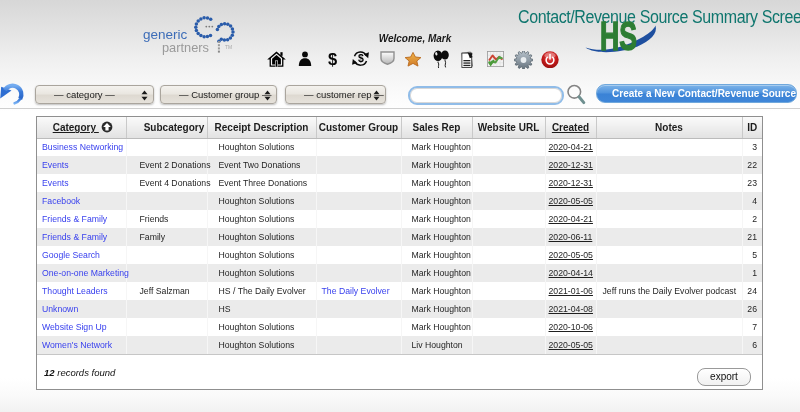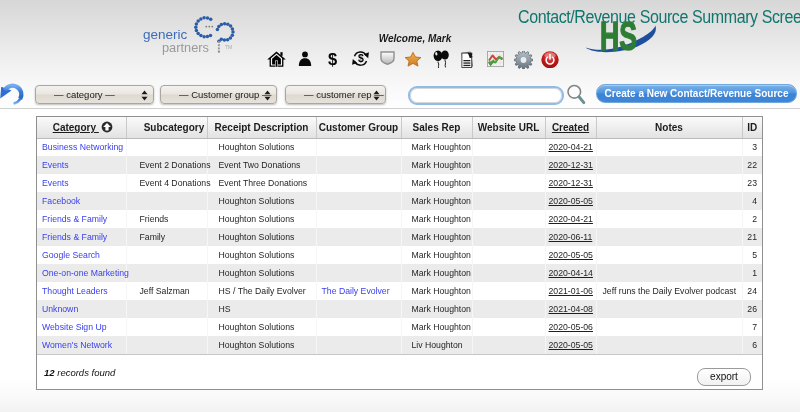--- a/index.html
+++ b/index.html
@@ -43,21 +43,21 @@
   left:408px; top:85.5px; width:156px; height:19.5px;
   border:2.5px solid #90bce8; border-radius:9px; background:#fff;
   box-shadow: inset 0 0 0 1px #d8d8d8;
 }
 #mag { left:565px; top:83px; width:24px; height:24px; }
 #createbtn {
   left:596px; top:84px; width:201px; height:19px;
   border:1px solid #70a8dc; border-radius:9px;
   background:linear-gradient(180deg,#7cb3e8 0%,#4e92dd 48%,#3a82d6 52%,#3f86d8 100%);
   box-shadow:inset 0 1px 0 rgba(255,255,255,.35);
-  color:#fff; font-size:10px; font-weight:bold; text-align:center; line-height:17px;
+  color:#fff; font-size:10px; font-weight:bold; text-align:right; line-height:17px;
 }
 #hrline { left:0; top:108px; width:800px; height:1px; background:#cfcfcf; }
 
 
 #tbl { left:36px; top:116px; width:727px; border:1px solid #8f8f8f; background:#fff; }
 table { border-collapse:collapse; table-layout:fixed; width:725px; }
 th, td { overflow:hidden; white-space:nowrap; }
 thead th {
   height:21px; font-size:10px; font-weight:bold; color:#1c1c1c; text-align:center;
   background:linear-gradient(180deg,#fafafa,#e2e2e2);
@@ -461,21 +461,21 @@
           <td class="c8"></td>
           <td class="c9">26</td>
         </tr>
   <tr>
           <td class="c1"><a>Website Sign Up</a></td>
           <td class="c2"></td>
           <td class="c3">Houghton Solutions</td>
           <td class="c4"></td>
           <td class="c5">Mark Houghton</td>
           <td></td>
-          <td class="c7">2020-05-06</td>
+          <td class="c7">2020-10-06</td>
           <td class="c8"></td>
           <td class="c9">7</td>
         </tr>
   <tr class="g">
           <td class="c1"><a>Women's Network</a></td>
           <td class="c2"></td>
           <td class="c3">Houghton Solutions</td>
           <td class="c4"></td>
           <td class="c5">Liv Houghton</td>
           <td></td>

